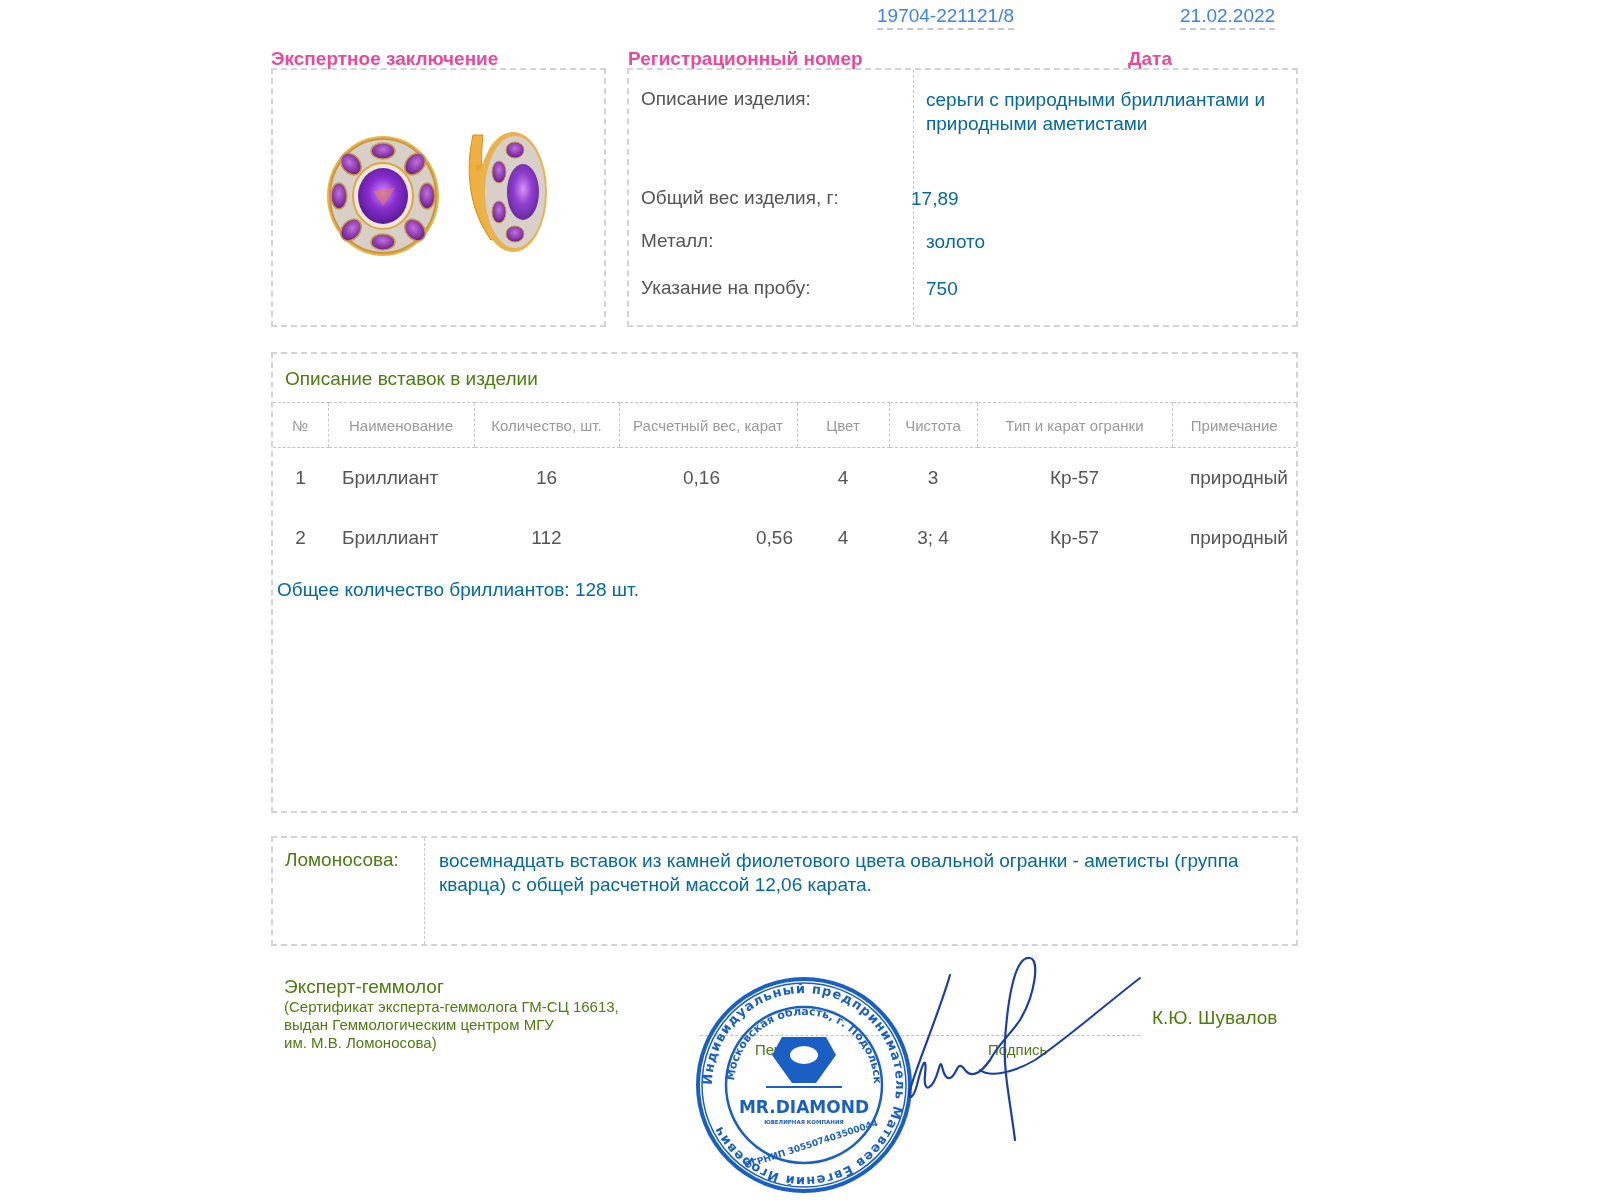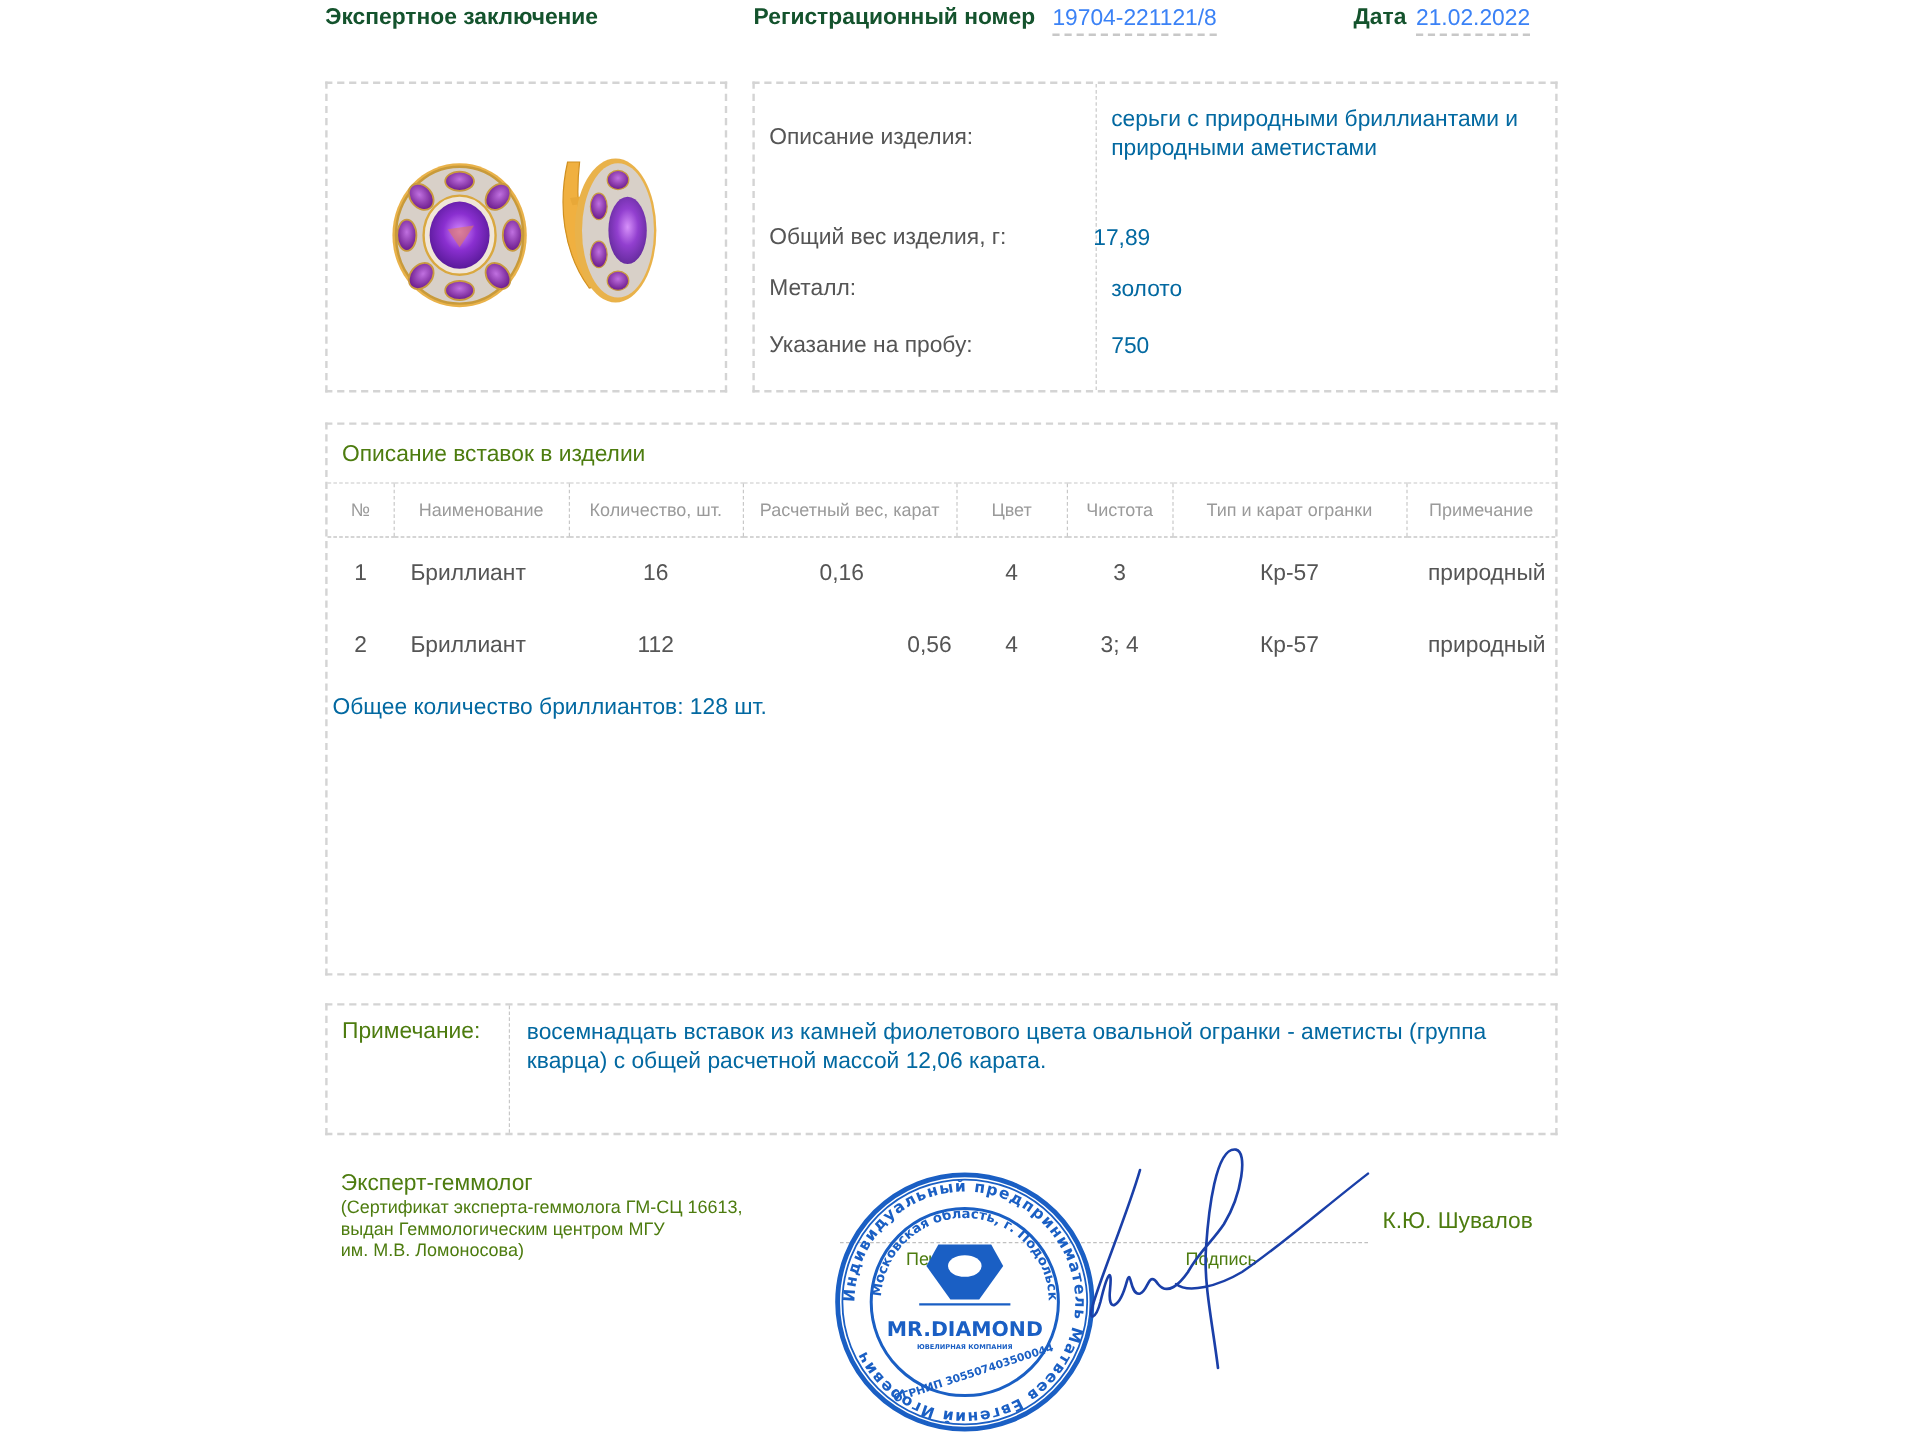--- a/index.html
+++ b/index.html
@@ -1,20 +1,20 @@
 <!DOCTYPE html>
 <html><head>
 <meta charset="utf-8">
 <style>
   html, body { margin: 0; padding: 0; background: #ffffff; }
   body { width: 1600px; height: 1200px; position: relative; overflow: hidden;
          font-family: "Liberation Sans", "DejaVu Sans", sans-serif; color: #555; }
   .abs { position: absolute; }
   .dash { border: 2px dashed #d4d4d4; box-sizing: border-box; }
-  .hdr-label { font-weight: bold; color: #14532d; font-size: 19px; }
+  .hdr-label { font-weight: bold; color: #ec4899; font-size: 19px; margin-top: 44px; }
   .hdr-val { color: #3b82f6; font-size: 19px; border-bottom: 2px dashed #c8c8c8; padding-bottom: 1px; }
   .lbl { font-size: 19px; color: #555; }
   .val { font-size: 19px; color: #0369a1; line-height: 24px; }
   .grey { color: #4d7c0f; }
   table.inserts { border-collapse: collapse; position: absolute; left: 0; top: 48px; width: 100%; }
   table.inserts th { font-weight: normal; font-size: 15px; color: #9a9a9a; height: 44px;
     border-top: 1px dashed #c8c8c8; border-bottom: 1px dashed #c8c8c8;
     border-left: 1px dashed #c8c8c8; padding: 0 4px; white-space: nowrap; }
   table.inserts th:first-child { border-left: none; }
   table.inserts td { font-size: 19px; color: #555; height: 60px; text-align: center; padding: 0 4px; }
@@ -72,21 +72,21 @@
         <ellipse cx="-14" cy="22" rx="7" ry="11"></ellipse>
         <ellipse cx="2" cy="44" rx="9" ry="8"></ellipse>
       </g>
       <ellipse cx="10" cy="2" rx="16" ry="28" fill="url(#am)" opacity="0.9"></ellipse>
     </g>
   </svg>
 </div>
 
 <div class="abs dash" style="left:627px; top:68px; width:671px; height:259px;">
   <div class="abs" style="left:284px; top:0; height:100%; border-left:1px dashed #c8c8c8;"></div>
-  <div class="abs lbl" style="left:12px; top:18px;margin-top:16px;">Описание изделия:</div>
+  <div class="abs lbl" style="left:12px; top:18px;">Описание изделия:</div>
   <div class="abs val" style="left:297px; top:18px; width:365px;">серьги с природными бриллиантами и природными аметистами</div>
   <div class="abs lbl" style="left:12px; top:117px;">Общий вес изделия, г:</div>
   <div class="abs val" style="left:282px; top:117px;">17,89</div>
   <div class="abs lbl" style="left:12px; top:160px;">Металл:</div>
   <div class="abs val" style="left:297px; top:160px;">золото</div>
   <div class="abs lbl" style="left:12px; top:207px;">Указание на пробу:</div>
   <div class="abs val" style="left:297px; top:207px;">750</div>
 </div>
 
 <div class="abs dash" style="left:271px; top:352px; width:1027px; height:461px;">
@@ -135,21 +135,21 @@
         <td>Кр-57</td>
         <td style="text-align:right; padding-right:8px;">природный</td>
       </tr>
     </tbody>
   </table>
   <div class="abs val" style="left:4px; top:224px;">Общее количество бриллиантов: 128 шт.</div>
 </div>
 
 <div class="abs dash" style="left:271px; top:836px; width:1027px; height:110px;">
   <div class="abs" style="left:151px; top:0; height:100%; border-left:1px dashed #c8c8c8;"></div>
-  <div class="abs grey" style="left:12px; top:11px; font-size:19px;">Примечание:</div>
+  <div class="abs grey" style="left:12px; top:11px; font-size:19px;">Ломоносова:</div>
   <div class="abs val" style="left:166px; top:11px; width:855px;">восемнадцать вставок из камней фиолетового цвета овальной огранки - аметисты (группа кварца) с общей расчетной массой 12,06 карата.</div>
 </div>
 
 <div class="abs grey" style="left:284px; top:976px; font-size:19px;">Эксперт-геммолог</div>
 <div class="abs grey" style="left:284px; top:998px; font-size:15px; line-height:18px;">
   <div>(Сертификат эксперта-геммолога ГМ-СЦ 16613,</div>
   <div>выдан Геммологическим центром МГУ</div>
   <div>им. М.В. Ломоносова)</div>
 </div>
 

